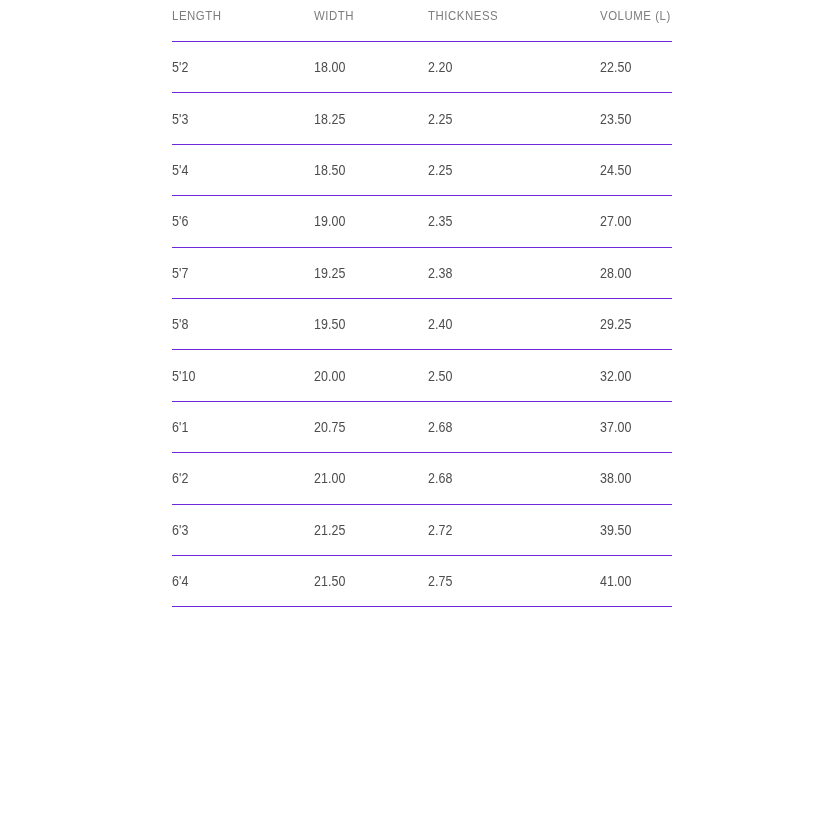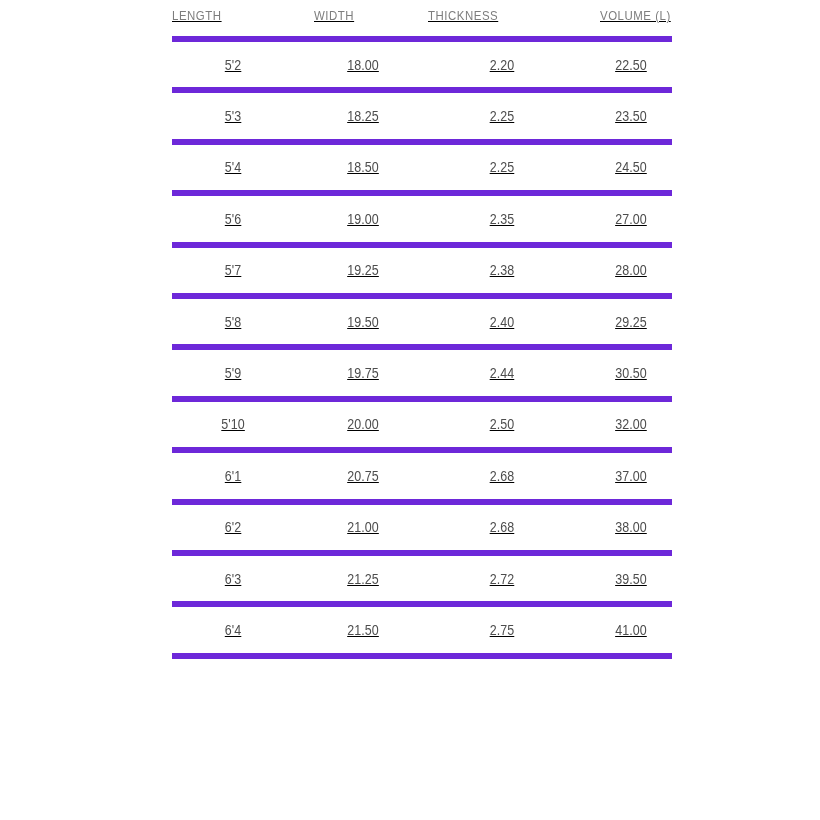--- a/index.html
+++ b/index.html
@@ -30,33 +30,31 @@
     left: 172px;
     top: 0px;
     width: 500px;
   }
 
   .row {
     display: flex;
     align-items: center;
     box-sizing: border-box;
     width: 100%;
-    border-bottom: 6px solid #6d28d9;
-    text-decoration: underline;
+    border-bottom: 1px solid #6d28d9;
   }
 
   .row.header-row {
     height: 42px;
     align-items: flex-start;
     padding-top: 8px;
   }
 
   .row.data-row {
     height: 51.4px;
-    text-align: center;
   }
 
   .cell {
     box-sizing: border-box;
     white-space: nowrap;
     overflow: visible;
   }
 
   
   .col-length    { width: 142px; }
@@ -128,26 +126,20 @@
           <div class="cell col-thickness">2.38</div>
           <div class="cell col-volume">28.00</div>
         </div>
         <div class="row data-row">
           <div class="cell col-length">5'8</div>
           <div class="cell col-width">19.50</div>
           <div class="cell col-thickness">2.40</div>
           <div class="cell col-volume">29.25</div>
         </div>
         <div class="row data-row">
-          <div class="cell col-length">5'9</div>
-          <div class="cell col-width">19.75</div>
-          <div class="cell col-thickness">2.44</div>
-          <div class="cell col-volume">30.50</div>
-        </div>
-        <div class="row data-row">
           <div class="cell col-length">5'10</div>
           <div class="cell col-width">20.00</div>
           <div class="cell col-thickness">2.50</div>
           <div class="cell col-volume">32.00</div>
         </div>
         <div class="row data-row">
           <div class="cell col-length">6'1</div>
           <div class="cell col-width">20.75</div>
           <div class="cell col-thickness">2.68</div>
           <div class="cell col-volume">37.00</div>

